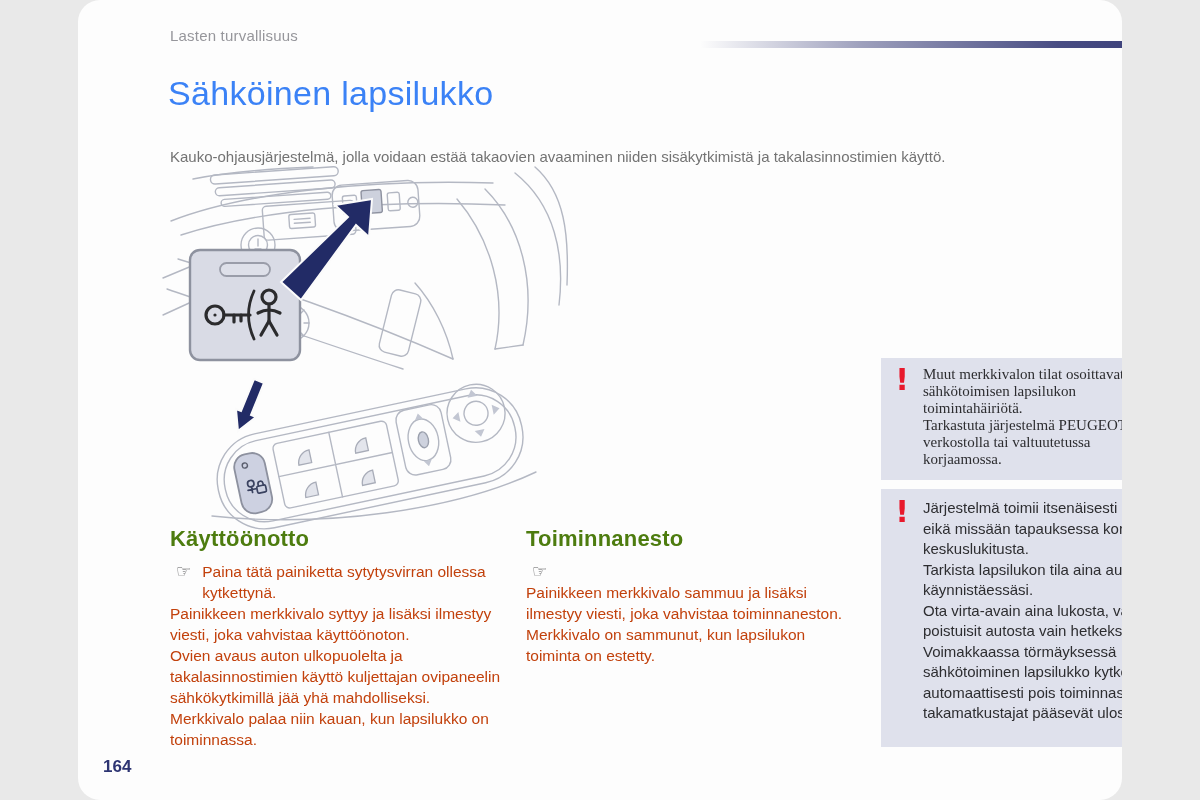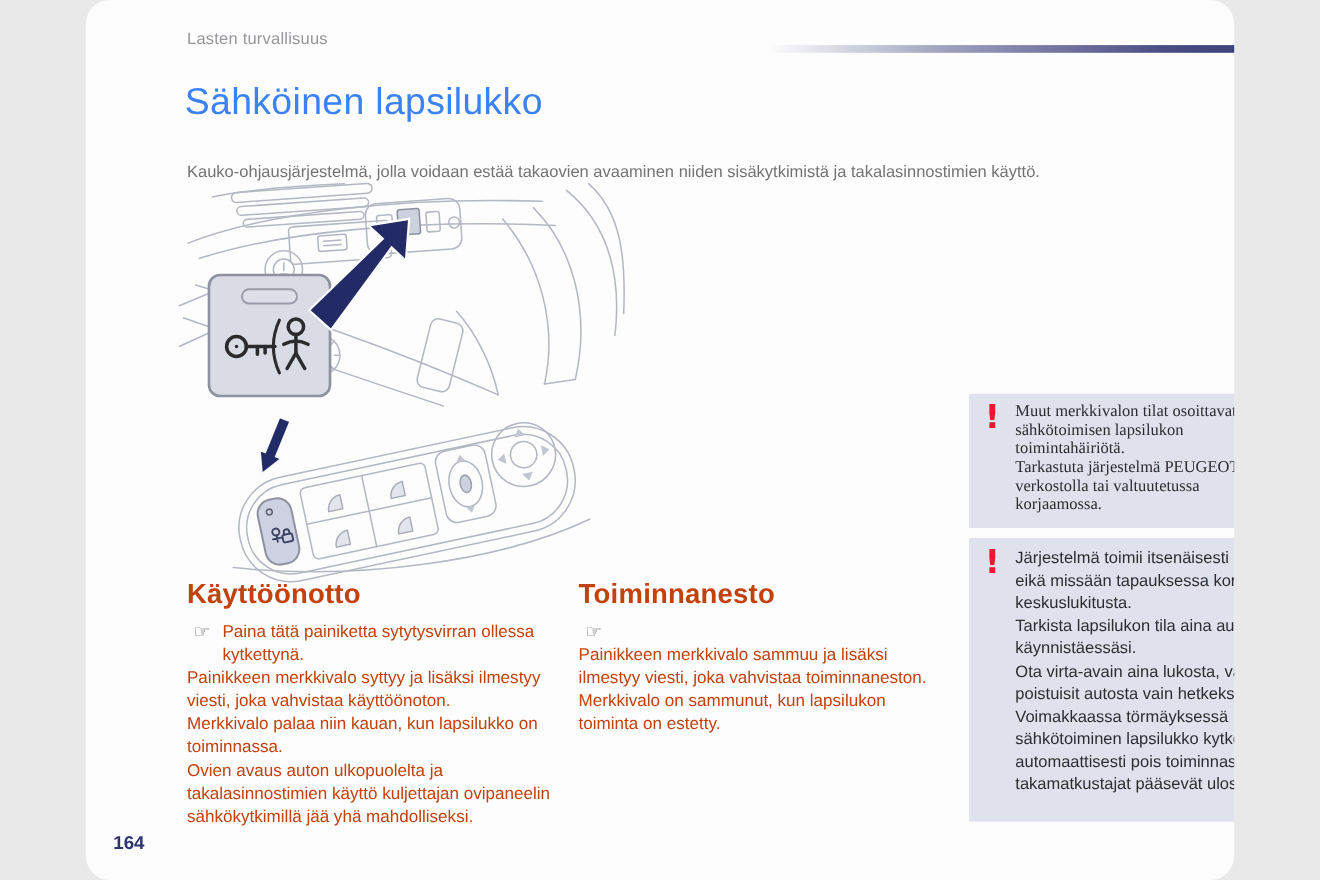--- a/index.html
+++ b/index.html
@@ -18,21 +18,21 @@
     background:linear-gradient(to right, rgba(41,46,110,0) 0%, rgba(41,46,110,.45) 28%, rgba(41,46,110,.85) 62%, #282d6c 100%);
   }
   .page-title { left:90px; top:74px; font-size:34px; color:#3b82f6; font-weight:400; letter-spacing:.3px; }
   .page-intro { left:92px; top:124px; width:860px; font-size:15px; color:#737373;margin-top:24px; }
 
   .figure { overflow:visible; }
 
   .col { width:352px; }
   .col-left { left:92px; top:526px; }
   .col-mid  { left:448px; top:526px; width:340px; }
-  .col h2 { margin:0 0 9px 0; font-size:25px; font-weight:700; color:#c2410c; letter-spacing:.2px; }
+  .col h2 { margin:0 0 9px 0; font-size:22px; font-weight:700; color:#4d7c0f; letter-spacing:.2px; }
   .bullet-row { display:flex; gap:11px; margin:0 0 0 6px; }
   .pointer-glyph { flex:0 0 auto; font-size:17px; color:#5c5c5e; line-height:21px; }
   .bullet-text, .para {
     font-size:15.5px; color:#c2410c; line-height:21px; white-space:pre-line; margin:0;
   }
 
   .note-box {
     left:803px; width:328px; background:#dfe1ec; display:flex;
     box-sizing:border-box; padding:8px 10px 0 0;
   }
@@ -178,25 +178,25 @@
 
   <div class="abs col col-left">
     <h2>Käyttöönotto</h2>
     <div class="bullet-row">
       <span class="pointer-glyph">☞</span>
       <div class="bullet-text">Paina tätä painiketta sytytysvirran ollessa
 kytkettynä.</div>
     </div>
     <p class="para">Painikkeen merkkivalo syttyy ja lisäksi ilmestyy
 viesti, joka vahvistaa käyttöönoton.</p>
-    <p class="para">Merkkivalo palaa niin kauan, kun lapsilukko on
-toiminnassa.</p>
     <p class="para">Ovien avaus auton ulkopuolelta ja
 takalasinnostimien käyttö kuljettajan ovipaneelin
 sähkökytkimillä jää yhä mahdolliseksi.</p>
+    <p class="para">Merkkivalo palaa niin kauan, kun lapsilukko on
+toiminnassa.</p>
   </div>
 
   <div class="abs col col-mid">
     <h2>Toiminnanesto</h2>
     <div class="bullet-row">
       <span class="pointer-glyph">☞</span>
     </div>
     <p class="para">Painikkeen merkkivalo sammuu ja lisäksi
 ilmestyy viesti, joka vahvistaa toiminnaneston.</p>
     <p class="para">Merkkivalo on sammunut, kun lapsilukon

